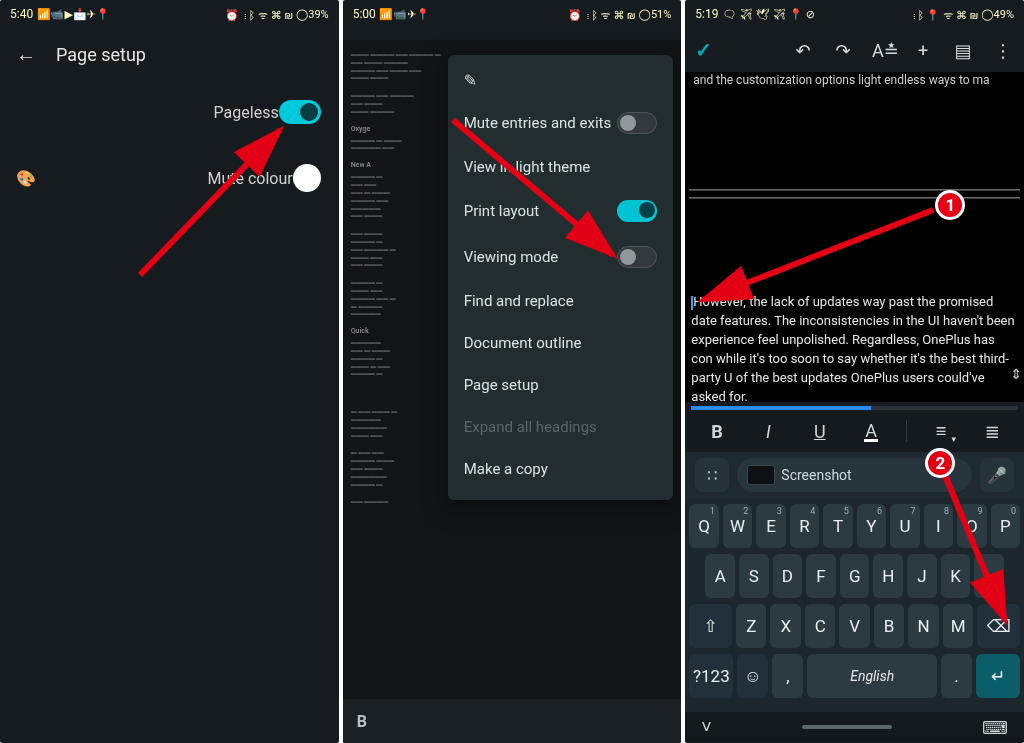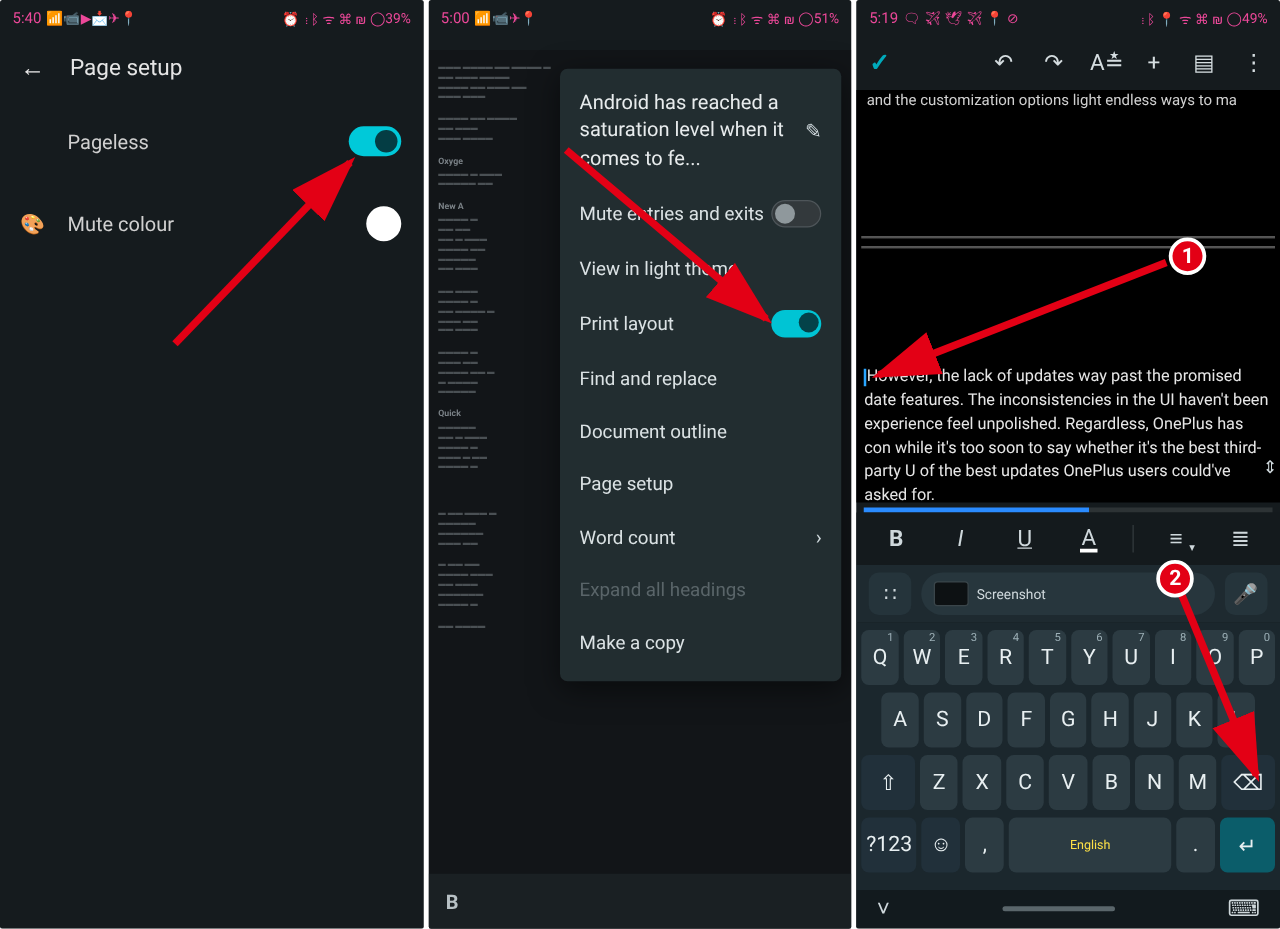--- a/index.html
+++ b/index.html
@@ -20,40 +20,40 @@
     overflow: hidden;
     border-radius: 2px;
   }
   .status-bar {
     height: 28px;
     display: flex;
     justify-content: space-between;
     align-items: center;
     padding: 0 10px;
     font-size: 12px;
-    color: #ec4899;
+    color: #fef9c3;
   }
   .status-left { display: flex; gap: 4px; align-items: center; }
   .status-right { display: flex; gap: 3px; align-items: center; font-size: 11px; }
   .status-icon { font-size: 11px; }
 
   
   .appbar {
     display: flex;
     align-items: center;
     padding: 14px 16px;
     gap: 20px;
     color: #e5e5e5;
   }
   .back-arrow { font-size: 20px; }
   .appbar-title { font-size: 18px; }
   .settings-row {
     display: flex;
     align-items: center;
-    justify-content: space-between;
+    justify-content: flex-end;
     padding: 20px 18px 20px 54px;
     color: #d0d0d0;
     font-size: 16px;
     position: relative;
   }
   .settings-row.with-icon { padding-left: 54px; }
   .row-leading {
     position: absolute;
     left: 16px;
     font-size: 16px;
@@ -221,21 +221,21 @@
   }
   .sug-chip {
     flex: 1;
     background: #27363d;
     border-radius: 18px;
     height: 34px;
     display: flex; align-items: center;
     padding: 0 10px;
     color: #cfd8dc;
     gap: 6px;
-    font-size: 11px;
+    font-size: 14px;
   }
   .sug-prev {
     width: 28px; height: 20px;
     background: #0d1113;
     border: 1px solid #3a454a;
     border-radius: 3px;
   }
   .keyboard {
     background: #1b272d;
     padding: 6px 4px 8px;
@@ -254,21 +254,21 @@
     border-radius: 6px;
     color: #e8eff1;
     display: flex;
     align-items: center;
     justify-content: center;
     font-size: 17px;
     position: relative;
   }
   .key.dark { background: #21303a; }
   .key.wider { max-width: 44px; flex: 1.4; }
-  .key.space { max-width: none; flex: 3.5; font-size: 10px; color: #fde047; }
+  .key.space { max-width: none; flex: 3.5; font-size: 14px; color: #e5e5e5; font-style: italic; }
   .key.enter { background: #0b5d6a; max-width: 44px; flex:1.4; }
   .key sup {
     position: absolute;
     top: 2px; right: 4px;
     font-size: 9px;
     color: #9db0b7;
   }
   .nav-bar {
     display: flex;
     align-items: center;
@@ -365,50 +365,51 @@
     <div class="blur-para">▬▬▬▬ ▬<br>▬▬▬ ▬▬<br>▬▬▬▬ ▬▬ ▬<br>▬ ▬▬▬▬<br>▬▬▬▬▬</div>
     <div class="blur-head">Quick</div>
     <div class="blur-para">▬▬▬▬▬<br>▬▬ ▬ ▬▬▬<br>▬▬▬▬ ▬<br>▬▬▬ ▬ ▬▬<br>▬▬▬▬ ▬</div>
     <div class="blur-para" style="margin-top:30px">▬ ▬▬ ▬▬▬ ▬<br>▬▬▬▬▬<br>▬▬▬▬▬▬<br>▬▬▬ ▬▬</div>
     <div class="blur-para">▬ ▬▬ ▬▬<br>▬▬▬▬ ▬▬▬<br>▬▬ ▬▬▬<br>▬▬▬▬▬▬<br>▬▬▬▬ ▬</div>
     <div class="blur-para">▬▬ ▬▬▬▬</div>
   </div>
 
   <div class="menu-panel">
     <div class="menu-title-row">
-      <div class="menu-title">Android has reached a saturation level when it comes to fe...</div>
       <span class="edit-pen">✎</span>
     </div>
     <div class="menu-item">
       <span>Mute entries and exits</span>
       <div class="menu-toggle off">
           <div class="knob"></div>
         </div>
     </div>
     <div class="menu-item">
       <span>View in light theme</span>
     </div>
     <div class="menu-item">
       <span>Print layout</span>
       <div class="menu-toggle on">
           <div class="knob"></div>
         </div>
     </div>
     <div class="menu-item">
+      <span>Viewing mode</span>
+      <div class="menu-toggle off">
+          <div class="knob"></div>
+        </div>
+    </div>
+    <div class="menu-item">
       <span>Find and replace</span>
     </div>
     <div class="menu-item">
       <span>Document outline</span>
     </div>
     <div class="menu-item">
       <span>Page setup</span>
-    </div>
-    <div class="menu-item">
-      <span>Word count</span>
-      <span class="chev">›</span>
     </div>
     <div class="menu-item disabled">
       <span>Expand all headings</span>
     </div>
     <div class="menu-item">
       <span>Make a copy</span>
     </div>
   </div>
 
   <div class="bottom-format-bar">

